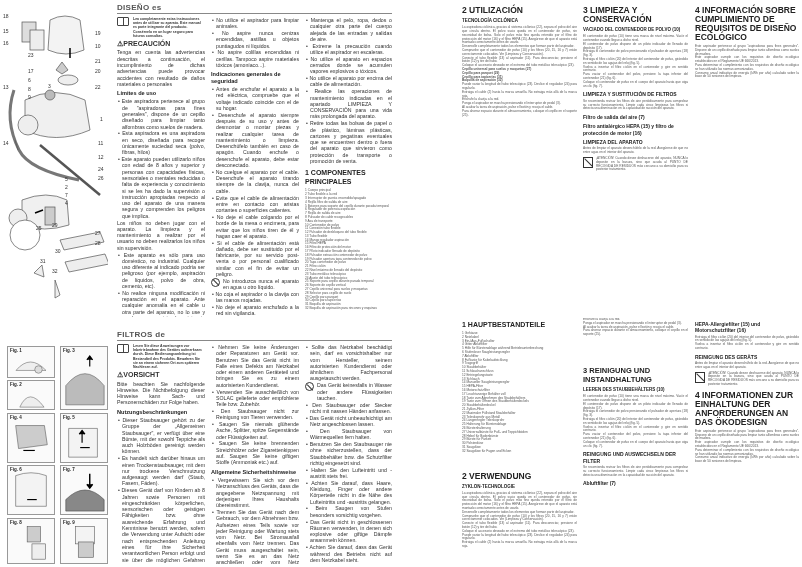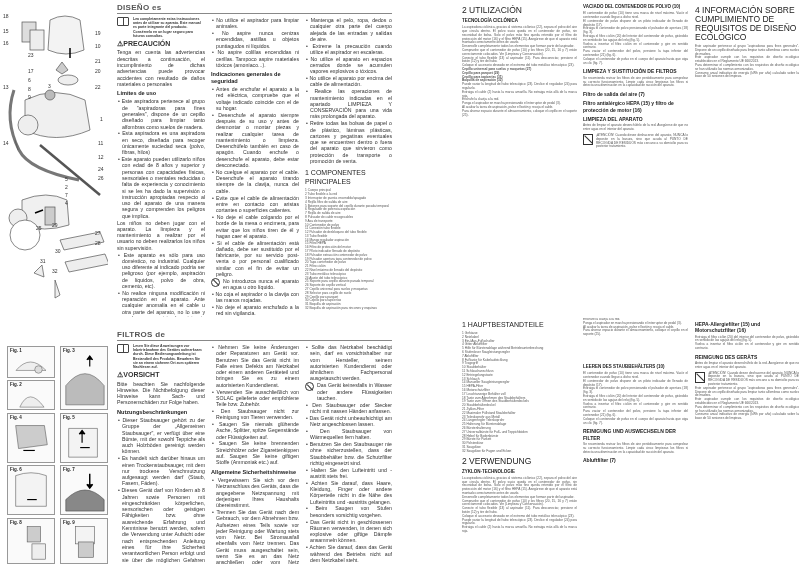--- a/index.html
+++ b/index.html
@@ -4,21 +4,21 @@
 <style>
 *{box-sizing:border-box;margin:0;padding:0}
 html,body{width:802px;height:567px;background:#fff;overflow:hidden}
 body{position:relative;font-family:"Liberation Sans",sans-serif;color:#222}
 .lang-hdr{position:absolute;height:11px;border-bottom:1px solid #888;font-size:8px;font-weight:bold;color:#555;letter-spacing:.3px}
 .col{position:absolute;font-size:5.2px;line-height:6.3px;color:#333;overflow:hidden}
 .col p{margin:0 0 .5px 0;text-align:justify}
 .col .b{padding-left:5px;text-indent:-4px}
 .col .b::before{content:"• ";}
 .col h3{font-size:5.6px;font-weight:bold;margin:3px 0 2px;color:#222}
-.col h2{font-size:8.5px;font-weight:normal;margin:2px 0 3px;color:#222;line-height:9px}
+.col h2{font-size:8.5px;font-weight:bold;margin:2px 0 3px;color:#222;line-height:9px}
 .small{font-size:3.2px;line-height:3.8px;color:#555}
 .small p{margin:0}
 .note{display:flex;gap:4px;margin-bottom:3px}
 .book{width:12px;height:9px;border:1px solid #444;border-radius:1px;position:relative;flex:none}
 .book::after{content:"";position:absolute;left:5px;top:0;width:1px;height:8px;background:#444}
 .note .t{font-size:3.5px;line-height:4.2px;font-weight:bold;color:#333}
 .caution{font-size:7px;font-weight:bold;margin:3px 0 2px}
 .caution span{font-size:7px}
 .fig{position:absolute;border:1px solid #999;background:#fafafa}
 .fig .lbl{position:absolute;left:2px;top:1px;font-size:4.5px;font-weight:bold}
@@ -265,20 +265,21 @@
     <p>Puede variar la longitud del tubo telescópico (23). Deslice el regulador (24) para regularlo.</p>
       <p>Extraiga el cable (2) hasta la marca amarilla. No extraiga más allá de la marca roja.</p>
       <p>Enchufe la clavija a la red.</p>
       <p>Ponga el aspirador en marcha presionando el interruptor de pedal (3).</p>
       <p>Al acabar la tarea de aspiración, pulse el botón y recoja el cable.</p>
       <p>Para ahorrar espacio durante el almacenamiento, coloque el cepillo en el soporte (25).</p>
   </div>
 </div>
 
 <div class="col" style="left:583px;top:4px;width:105px;height:310px">
+  <h2>3 LIMPIEZA Y CONSERVACIÓN</h2>
   <h3 style="font-size:4.5px;margin-top:0">VACIADO DEL CONTENEDOR DE POLVO (10)</h3>
   <div class="small">
     <p>El contenedor de polvo (10) tiene una marca de nivel máximo. Vacíe el contenedor cuando llegue a dicho nivel.</p>
       <p>El contenedor de polvo dispone de un piloto indicador de llenado de depósito (17).</p>
       <p>Extraiga el contenedor de polvo presionando el pulsador de apertura (18) (fig. 3).</p>
       <p>Extraiga el filtro ciclón (20) del interior del contenedor de polvo, girándolo en sentido de las agujas del reloj (fig. 5).</p>
       <p>Vuelva a insertar el filtro ciclón en el contenedor y gire en sentido contrario.</p>
       <p>Para vaciar el contenedor del polvo, presione la tapa inferior del contenedor (21) (fig. 6).</p>
       <p>Coloque el contenedor de polvo en el cuerpo del aparato hasta que oiga un clic (fig. 7).</p>
   </div>
@@ -386,40 +387,41 @@
       <p>24 Längenregler Teleskoprohr</p>
       <p>25 Halterung für Bürstenablage</p>
       <p>26 Bürstenhalterung</p>
       <p>27 Universalbürste für Fuß- und Teppichböden</p>
       <p>28 Hebel für Bodenbürste</p>
       <p>29 Bürste für Parkett</p>
       <p>30 Polsterdüse</p>
       <p>31 Saugdüse</p>
       <p>32 Saugdüse für Fugen und Ecken</p>
   </div>
-  <h2 style="margin-top:3px">2 VERWENDUNG</h2>
+  <h2 style="margin-top:18px">2 VERWENDUNG</h2>
   <h3 style="font-size:4.5px;margin-top:0">ZYKLON-TECHNOLOGIE</h3>
   <div class="small">
     <p>La aspiradora ciclónica, gracias al sistema ciclónico (22), separa el polvo del aire que circula dentro. El polvo sucio queda en el contenedor de polvo, sin necesidad de bolsa. Solo el polvo más fino queda retenido por el filtro de protección del motor (16) y el filtro HEPA (15). Asegúrese de que el aparato está montado correctamente antes de usarlo.</p>
     <p>Desenrolle completamente todos los elementos que forman parte del aspirador.</p>
       <p>Compruebe que el contenedor de polvo (10) y los filtros (20, 15, 16 y 7) están correctamente colocados. Ver (Limpieza y Conservación).</p>
       <p>Conecte el tubo flexible (13) al aspirador (11). Para desconectar, presione el botón (12) y tire del tubo.</p>
       <p>Coloque el accesorio deseado en el extremo del tubo metálico telescópico (23).</p>
       <p>Puede variar la longitud del tubo telescópico (23). Deslice el regulador (24) para regularlo.</p>
       <p>Extraiga el cable (2) hasta la marca amarilla. No extraiga más allá de la marca roja.</p>
   </div>
 </div>
 
 <div class="col" style="left:583px;top:318px;width:105px;height:246px">
   <div class="small" style="height:46px;overflow:hidden">
     <p>Enchufe la clavija a la red.</p>
       <p>Ponga el aspirador en marcha presionando el interruptor de pedal (3).</p>
       <p>Al acabar la tarea de aspiración, pulse el botón y recoja el cable.</p>
       <p>Para ahorrar espacio durante el almacenamiento, coloque el cepillo en el soporte (25).</p>
   </div>
+  <h2 style="font-size:7.5px">3 REINIGUNG UND INSTANDHALTUNG</h2>
   <h3 style="font-size:4.5px;margin-top:0">LEEREN DES STAUBBEHÄLTERS (10)</h3>
   <div class="small">
     <p>El contenedor de polvo (10) tiene una marca de nivel máximo. Vacíe el contenedor cuando llegue a dicho nivel.</p>
       <p>El contenedor de polvo dispone de un piloto indicador de llenado de depósito (17).</p>
       <p>Extraiga el contenedor de polvo presionando el pulsador de apertura (18) (fig. 3).</p>
       <p>Extraiga el filtro ciclón (20) del interior del contenedor de polvo, girándolo en sentido de las agujas del reloj (fig. 5).</p>
       <p>Vuelva a insertar el filtro ciclón en el contenedor y gire en sentido contrario.</p>
       <p>Para vaciar el contenedor del polvo, presione la tapa inferior del contenedor (21) (fig. 6).</p>
       <p>Coloque el contenedor de polvo en el cuerpo del aparato hasta que oiga un clic (fig. 7).</p>
   </div>
@@ -439,19 +441,20 @@
   <h3 style="font-size:5px">REINIGUNG DES GERÄTS</h3>
   <div class="small">
       <p>Antes de limpiar el aparato desenchúfelo de la red. Asegúrese de que no entre agua en el interior del aparato.</p>
     </div>
   <div class="warn" style="margin-top:2px">
     <span class="bin"></span>
     <div class="small">
         <p>¡ATENCIÓN! Cuando desee deshacerse del aparato, NUNCA lo deposite en la basura, sino que acuda al PUNTO DE RECOGIDA DE RESIDUOS más cercano a su domicilio para su posterior tratamiento.</p>
       </div>
   </div>
+  <h2 style="margin-top:4px">4 INFORMATIONEN ZUR EINHALTUNG DER ANFORDERUNGEN AN DAS ÖKODESIGN</h2>
   <div class="small">
     <p>Este aspirador pertenece al grupo "aspiradoras para fines generales". Dispone de un cepillo diseñado para limpiar tanto alfombras como suelos de madera.</p>
       <p>Este aspirador cumple con los requisitos de diseño ecológico establecidos en el Reglamento UE 666/2013.</p>
       <p>Para determinar el cumplimiento con los requisitos de diseño ecológico se han utilizado las normas armonizadas.</p>
       <p>Consumo anual indicativo de energía (kWh por año) calculado sobre la base de 50 sesiones de limpieza.</p>
   </div>
 </div>
 
 </body></html>

